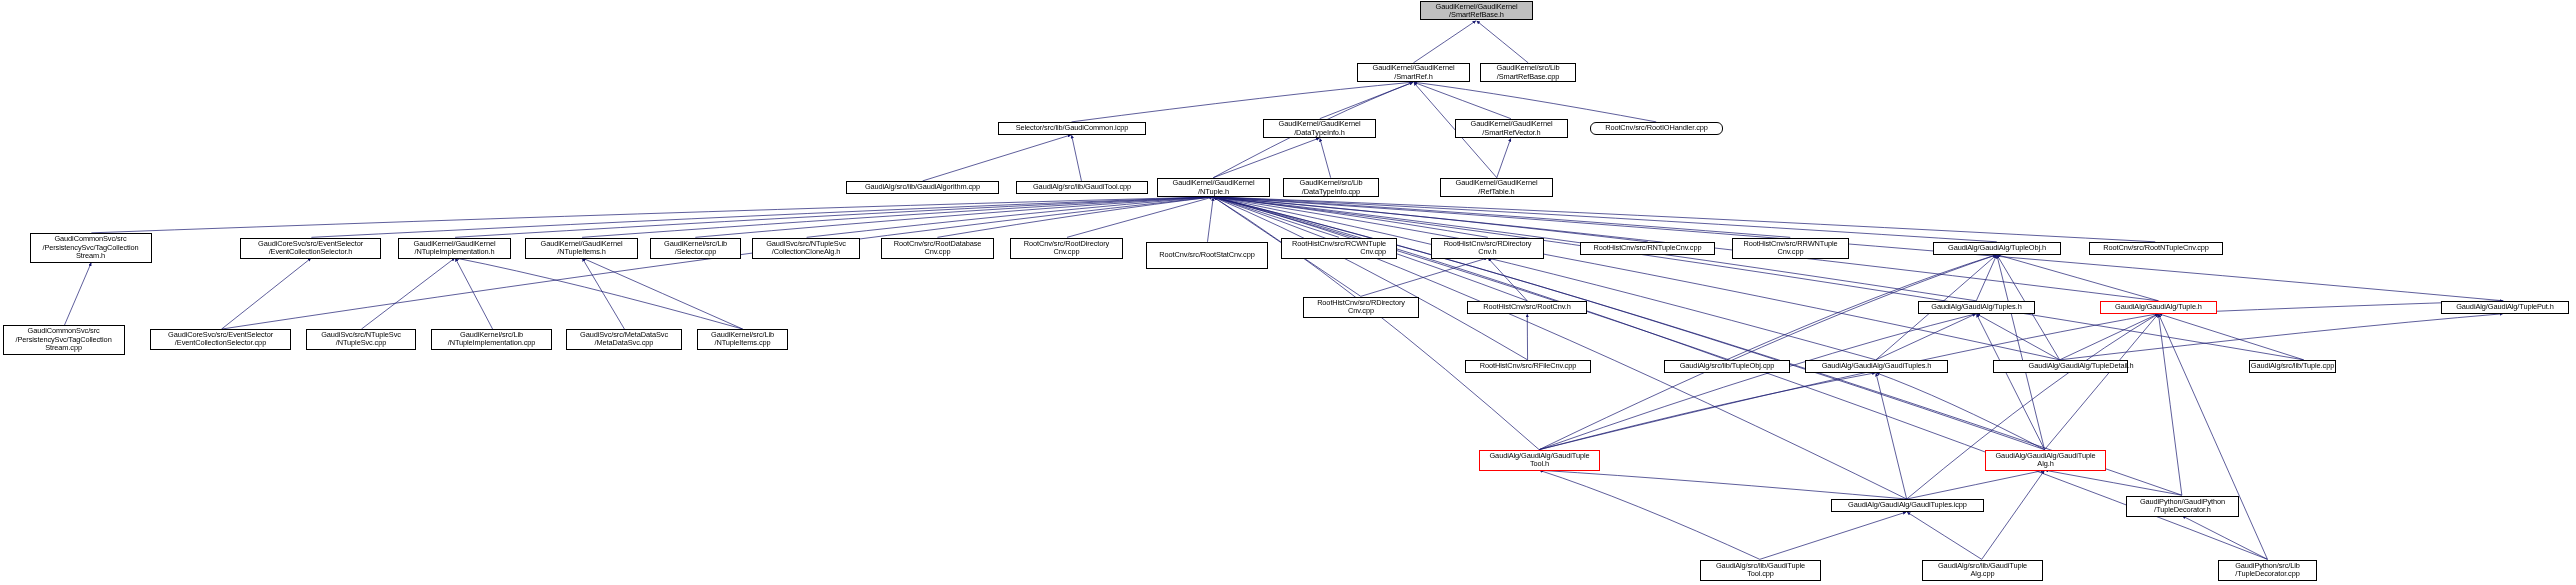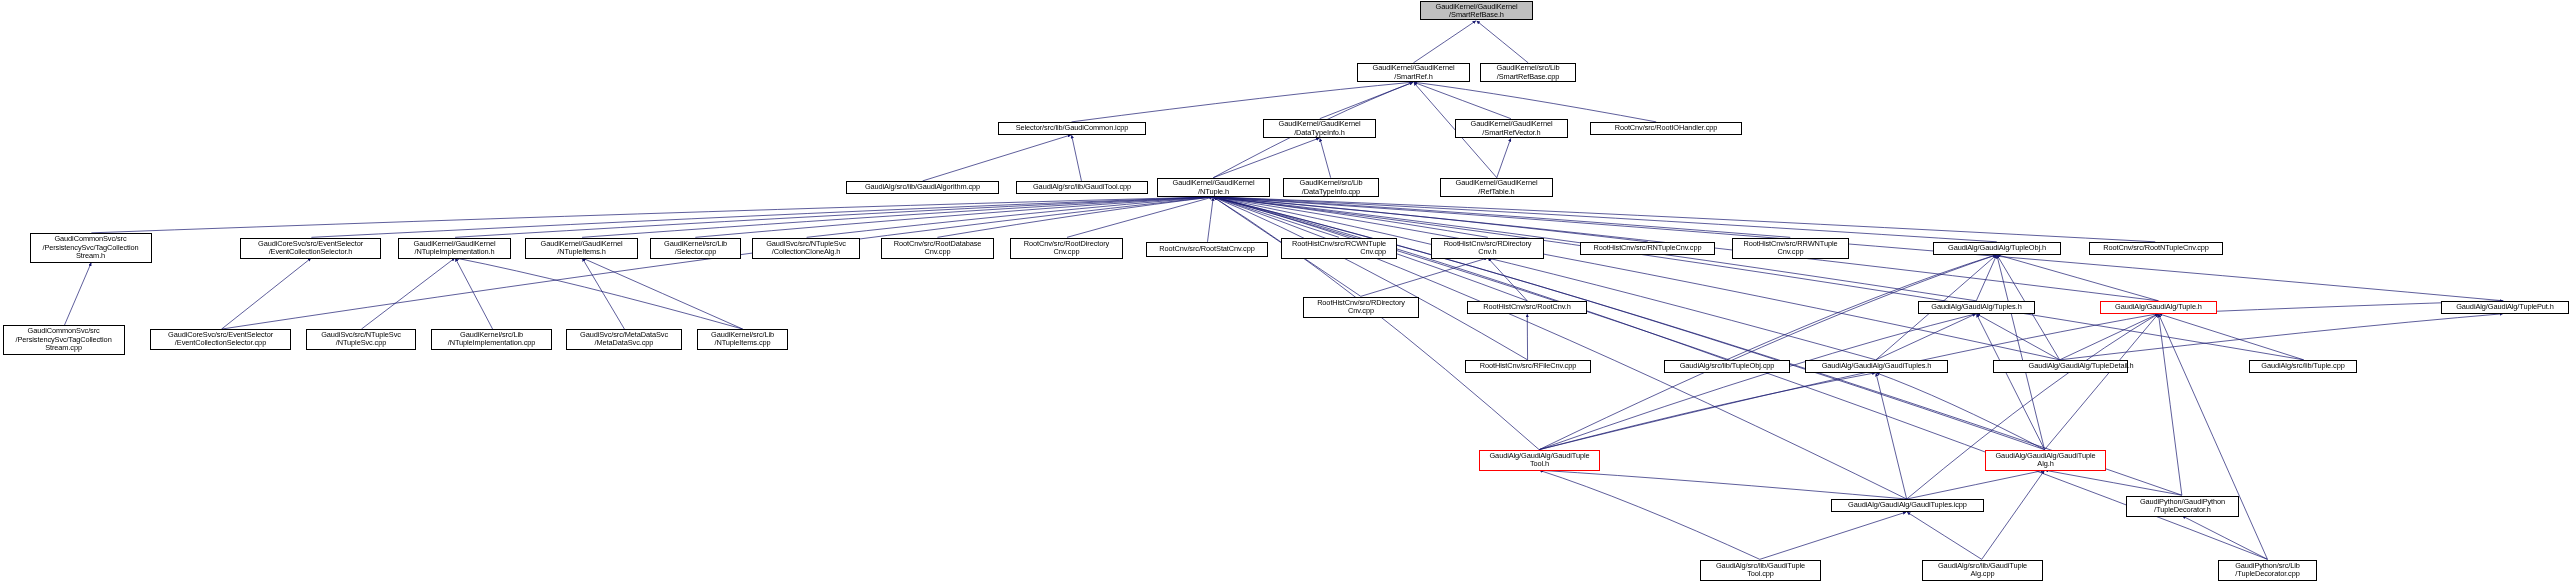--- a/index.html
+++ b/index.html
@@ -144,21 +144,21 @@
 /SmartRefBase.h</div>
       <div class="node" style="left: 1357px; top: 63px; width: 113px; height: 19px;">GaudiKernel/GaudiKernel
 /SmartRef.h</div>
       <div class="node" style="left: 1480px; top: 63px; width: 96px; height: 19px;">GaudiKernel/src/Lib
 /SmartRefBase.cpp</div>
       <div class="node" style="left: 998px; top: 122px; width: 148px; height: 13px;">Selector/src/lib/GaudiCommon.icpp</div>
       <div class="node" style="left: 1263px; top: 119px; width: 113px; height: 19px;">GaudiKernel/GaudiKernel
 /DataTypeInfo.h</div>
       <div class="node" style="left: 1455px; top: 119px; width: 113px; height: 19px;">GaudiKernel/GaudiKernel
 /SmartRefVector.h</div>
-      <div class="node" style="left: 1590px; top: 122px; width: 152px; height: 13px;">RootCnv/src/RootIOHandler.cpp</div>
+      <div class="node" style="left: 1590px; top: 122px; width: 133px; height: 13px; border-radius: 6px;">RootCnv/src/RootIOHandler.cpp</div>
       <div class="node" style="left: 846px; top: 181px; width: 153px; height: 13px;">GaudiAlg/src/lib/GaudiAlgorithm.cpp</div>
       <div class="node" style="left: 1016px; top: 181px; width: 132px; height: 13px;">GaudiAlg/src/lib/GaudiTool.cpp</div>
       <div class="node" style="left: 1157px; top: 178px; width: 113px; height: 19px;">GaudiKernel/GaudiKernel
 /NTuple.h</div>
       <div class="node" style="left: 1283px; top: 178px; width: 96px; height: 19px;">GaudiKernel/src/Lib
 /DataTypeInfo.cpp</div>
       <div class="node" style="left: 1440px; top: 178px; width: 113px; height: 19px;">GaudiKernel/GaudiKernel
 /RefTable.h</div>
       <div class="node" style="left: 29.5px; top: 233px; width: 122px; height: 29.5px;">GaudiCommonSvc/src
 /PersistencySvc/TagCollection
@@ -170,21 +170,21 @@
       <div class="node" style="left: 525px; top: 238px; width: 113px; height: 20.5px;">GaudiKernel/GaudiKernel
 /NTupleItems.h</div>
       <div class="node" style="left: 650px; top: 238px; width: 91px; height: 20.5px;">GaudiKernel/src/Lib
 /Selector.cpp</div>
       <div class="node" style="left: 752px; top: 238px; width: 108px; height: 20.5px;">GaudiSvc/src/NTupleSvc
 /CollectionCloneAlg.h</div>
       <div class="node" style="left: 881px; top: 238px; width: 113px; height: 20.5px;">RootCnv/src/RootDatabase
 Cnv.cpp</div>
       <div class="node" style="left: 1010px; top: 238px; width: 113px; height: 20.5px;">RootCnv/src/RootDirectory
 Cnv.cpp</div>
-      <div class="node" style="left: 1146px; top: 242px; width: 122px; height: 15px;">RootCnv/src/RootStatCnv.cpp</div>
+      <div class="node" style="left: 1146px; top: 242px; width: 122px; height: 27px;">RootCnv/src/RootStatCnv.cpp</div>
       <div class="node" style="left: 1281px; top: 238px; width: 116px; height: 20.5px; text-align: right;">RootHistCnv/src/RCWNTuple
 Cnv.cpp</div>
       <div class="node" style="left: 1431px; top: 238px; width: 113px; height: 20.5px;">RootHistCnv/src/RDirectory
 Cnv.h</div>
       <div class="node" style="left: 1580px; top: 242px; width: 135px; height: 13px;">RootHistCnv/src/RNTupleCnv.cpp</div>
       <div class="node" style="left: 1732px; top: 238px; width: 117px; height: 20.5px;">RootHistCnv/src/RRWNTuple
 Cnv.cpp</div>
       <div class="node" style="left: 1933px; top: 242px; width: 128px; height: 13px; text-align: center;">GaudiAlg/GaudiAlg/TupleObj.h</div>
       <div class="node" style="left: 2089px; top: 242px; width: 134px; height: 13px;">RootCnv/src/RootNTupleCnv.cpp</div>
       <div class="node" style="left: 2.6px; top: 325px; width: 122px; height: 29.5px;">GaudiCommonSvc/src
@@ -203,21 +203,21 @@
       <div class="node" style="left: 1303px; top: 297px; width: 116px; height: 20.5px;">RootHistCnv/src/RDirectory
 Cnv.cpp</div>
       <div class="node" style="left: 1467px; top: 301px; width: 120px; height: 13px;">RootHistCnv/src/RootCnv.h</div>
       <div class="node" style="left: 1918px; top: 301px; width: 117px; height: 13px;">GaudiAlg/GaudiAlg/Tuples.h</div>
       <div class="node hl" style="left: 2100px; top: 301px; width: 117px; height: 13px;">GaudiAlg/GaudiAlg/Tuple.h</div>
       <div class="node" style="left: 2441px; top: 301px; width: 128px; height: 13px;">GaudiAlg/GaudiAlg/TuplePut.h</div>
       <div class="node" style="left: 1465px; top: 360px; width: 126px; height: 13px;">RootHistCnv/src/RFileCnv.cpp</div>
       <div class="node" style="left: 1664px; top: 360px; width: 126px; height: 13px;">GaudiAlg/src/lib/TupleObj.cpp</div>
       <div class="node" style="left: 1805px; top: 360px; width: 143px; height: 13px;">GaudiAlg/GaudiAlg/GaudiTuples.h</div>
       <div class="node" style="left: 1993px; top: 360px; width: 135px; height: 13px; padding-left: 43px;">GaudiAlg/GaudiAlg/TupleDetail.h</div>
-      <div class="node" style="left: 2249px; top: 360px; width: 108px; height: 13px;">GaudiAlg/src/lib/Tuple.cpp</div>
+      <div class="node" style="left: 2249px; top: 360px; width: 87px; height: 13px;">GaudiAlg/src/lib/Tuple.cpp</div>
       <div class="node hl" style="left: 1479px; top: 450px; width: 121px; height: 20.5px;">GaudiAlg/GaudiAlg/GaudiTuple
 Tool.h</div>
       <div class="node hl" style="left: 1985px; top: 450px; width: 121px; height: 20.5px;">GaudiAlg/GaudiAlg/GaudiTuple
 Alg.h</div>
       <div class="node" style="left: 1831px; top: 499px; width: 153px; height: 13px;">GaudiAlg/GaudiAlg/GaudiTuples.icpp</div>
       <div class="node" style="left: 2126px; top: 496px; width: 113px; height: 20.5px;">GaudiPython/GaudiPython
 /TupleDecorator.h</div>
       <div class="node" style="left: 1700px; top: 560px; width: 121px; height: 20.5px;">GaudiAlg/src/lib/GaudiTuple
 Tool.cpp</div>
       <div class="node" style="left: 1922px; top: 560px; width: 121px; height: 20.5px;">GaudiAlg/src/lib/GaudiTuple

